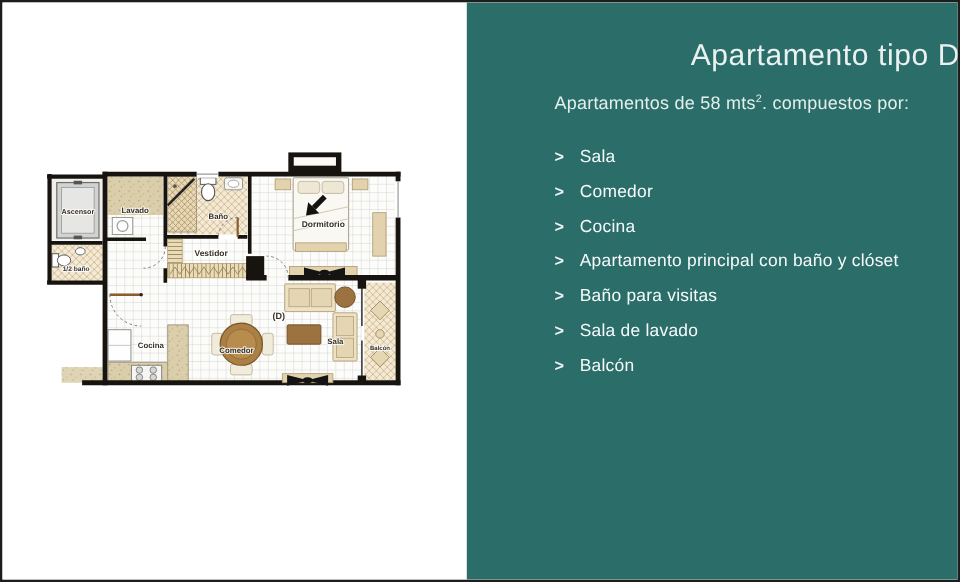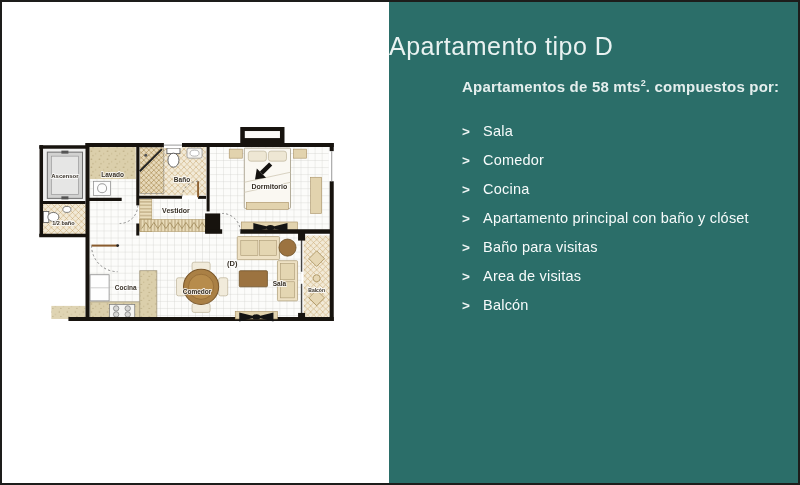--- a/index.html
+++ b/index.html
@@ -9,25 +9,25 @@
     font-family:"Liberation Sans","DejaVu Sans",sans-serif;
   }
   .plan-area{position:absolute;left:0;top:0;width:387px;height:481px;background:#ffffff;}
   .plan-svg{position:absolute;left:31px;top:123px;}
   .panel{
     position:absolute;left:387px;top:0;width:411px;height:481px;
     background:#2b6e69;color:#f2f8f7;
   }
   .panel-title{
     position:absolute;top:30px;left:0;width:100%;margin:0;
-    font-size:25px;font-weight:400;letter-spacing:0.5px;text-align:left;color:#e9f2f1;
+    font-size:25px;font-weight:400;letter-spacing:0.5px;text-align:right;color:#e9f2f1;
   }
   .panel-sub{
     position:absolute;top:76px;left:73px;margin:0;
-    font-size:15px;font-weight:700;color:#e4eeed;letter-spacing:0.2px;
+    font-size:15px;font-weight:400;color:#e4eeed;letter-spacing:0.2px;
   }
   .panel-sub sup{font-size:9px;line-height:0;}
   .feature-list{
     position:absolute;top:121px;left:73px;margin:0;padding:0;list-style:none;
   }
   .feature-list li{
     display:flex;align-items:baseline;margin:0 0 13px 0;
     font-size:14.5px;color:#f7fbfb;letter-spacing:0.2px;
   }
   .feature-list .b{margin-right:13px;font-weight:700;font-size:13.5px;color:#eef5f4;}
@@ -284,21 +284,21 @@
       <li>
           <span class="b">&gt;</span>
           <span>Apartamento principal con baño y clóset</span>
         </li>
       <li>
           <span class="b">&gt;</span>
           <span>Baño para visitas</span>
         </li>
       <li>
           <span class="b">&gt;</span>
-          <span>Area de visitas</span>
+          <span>Sala de lavado</span>
         </li>
       <li>
           <span class="b">&gt;</span>
           <span>Balcón</span>
         </li>
     </ul>
   </div>
 </div>
 
 </body></html>

